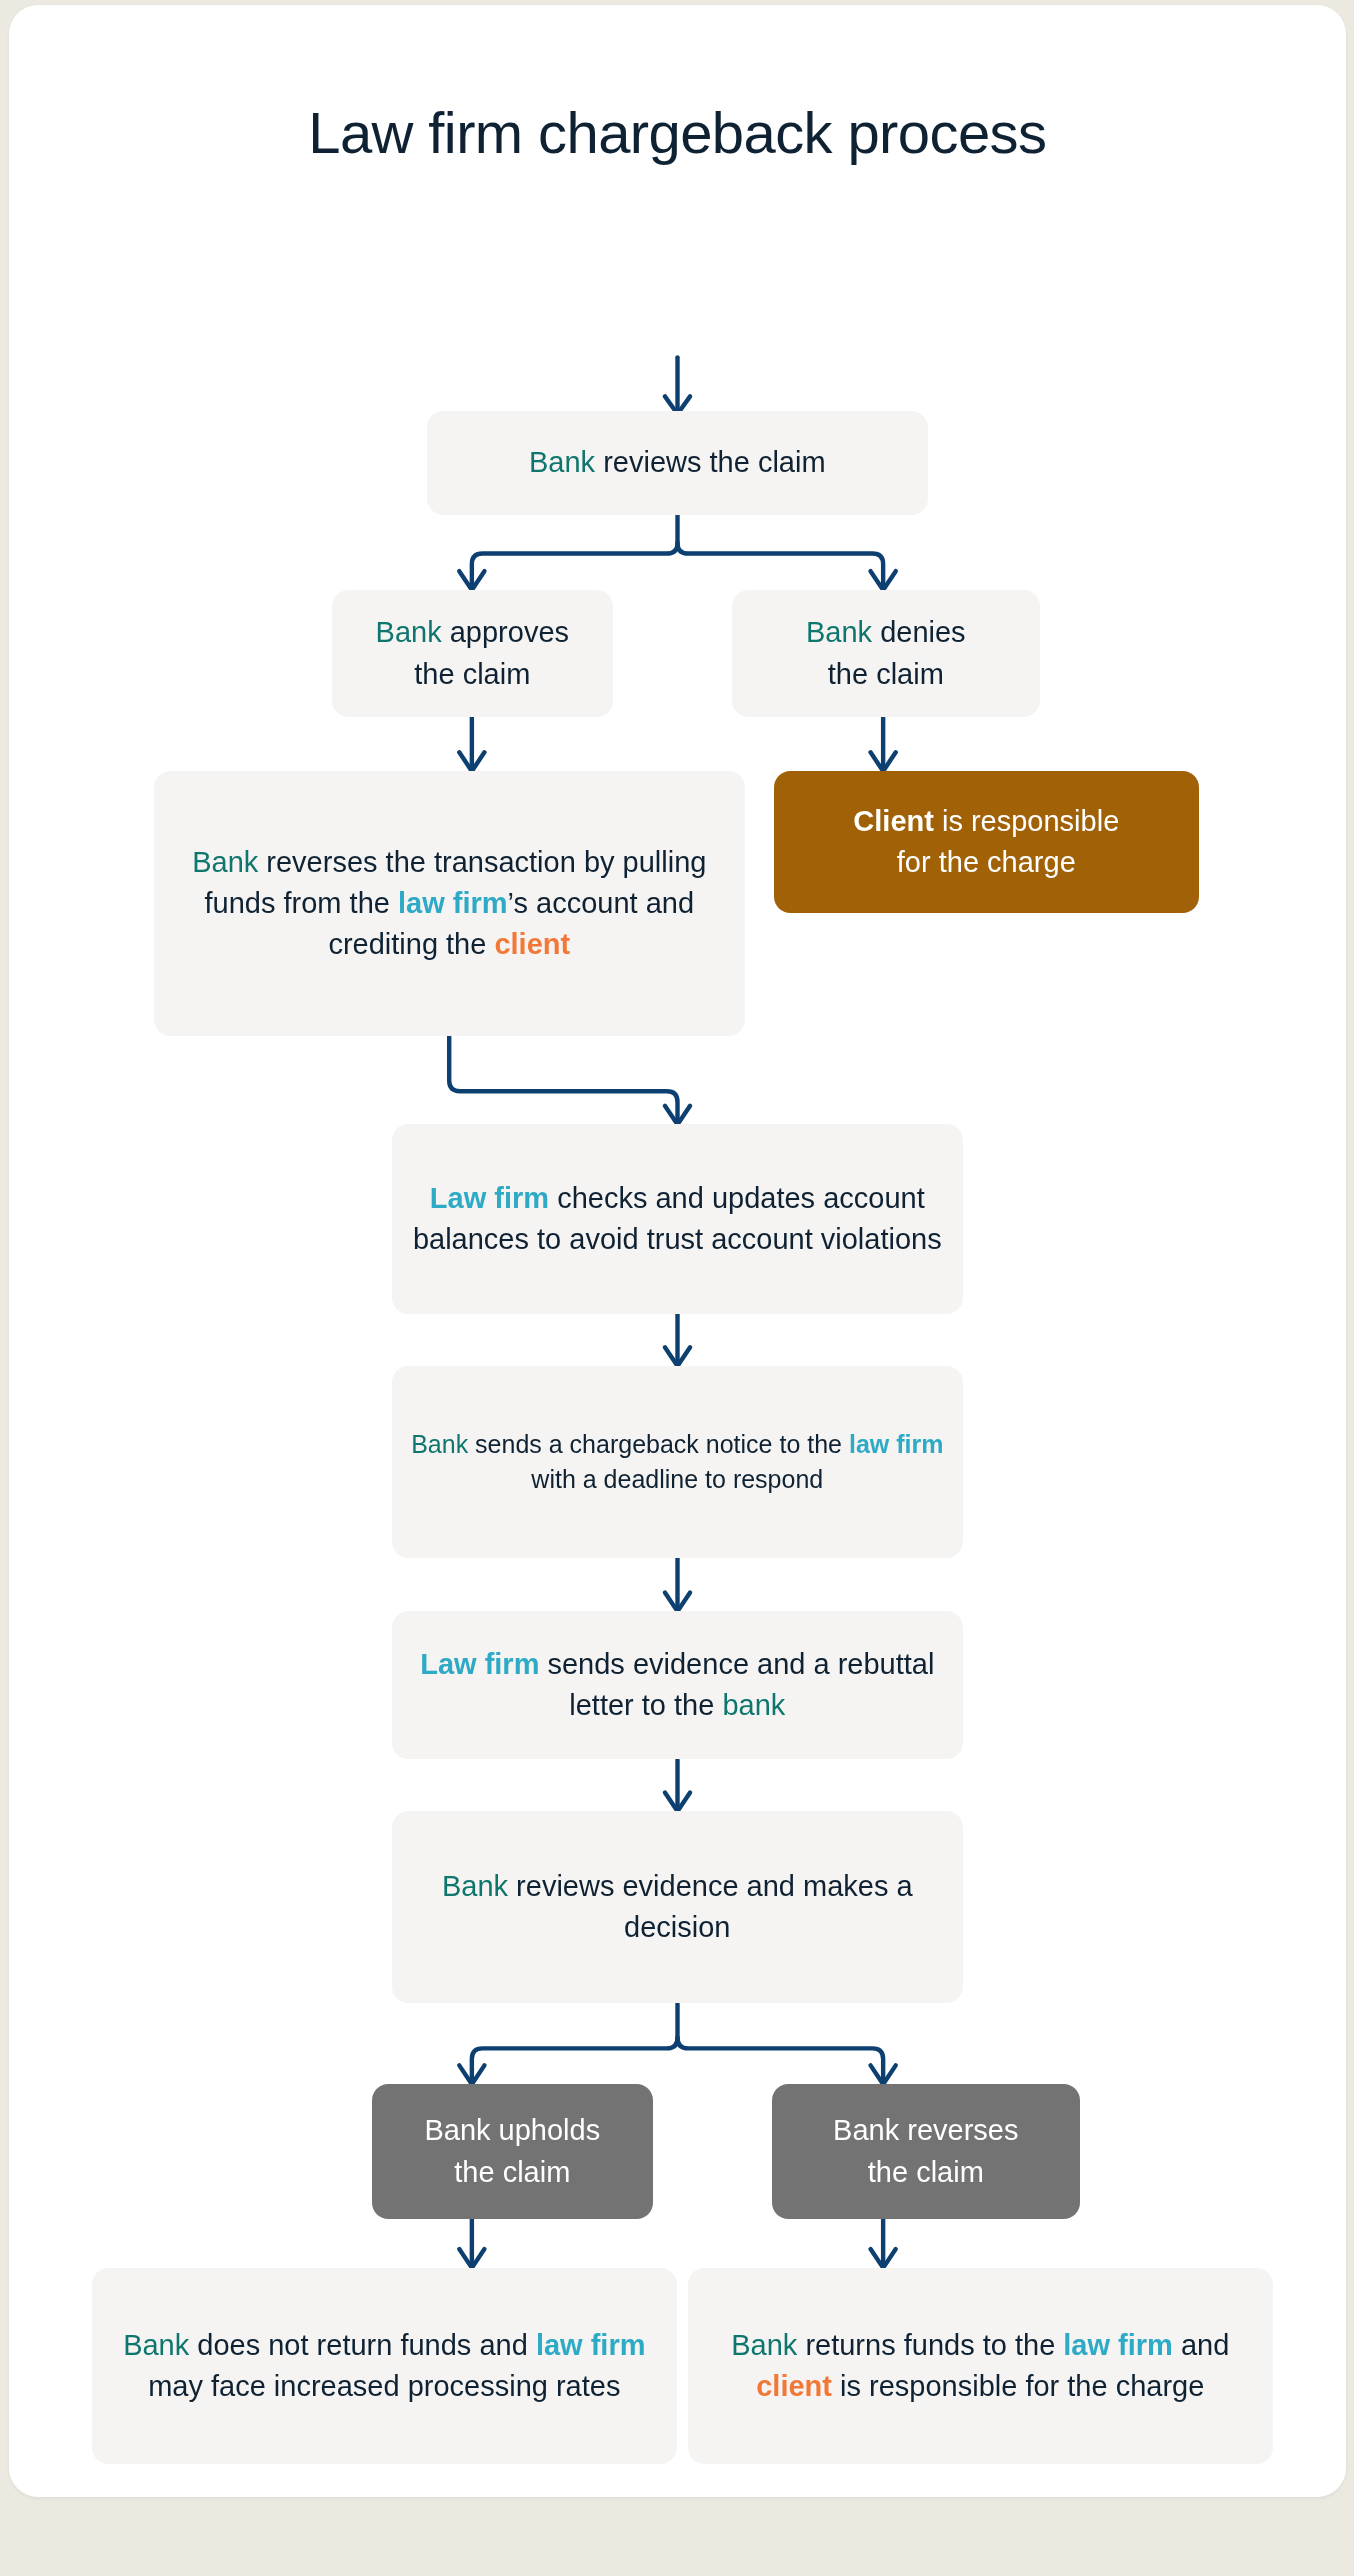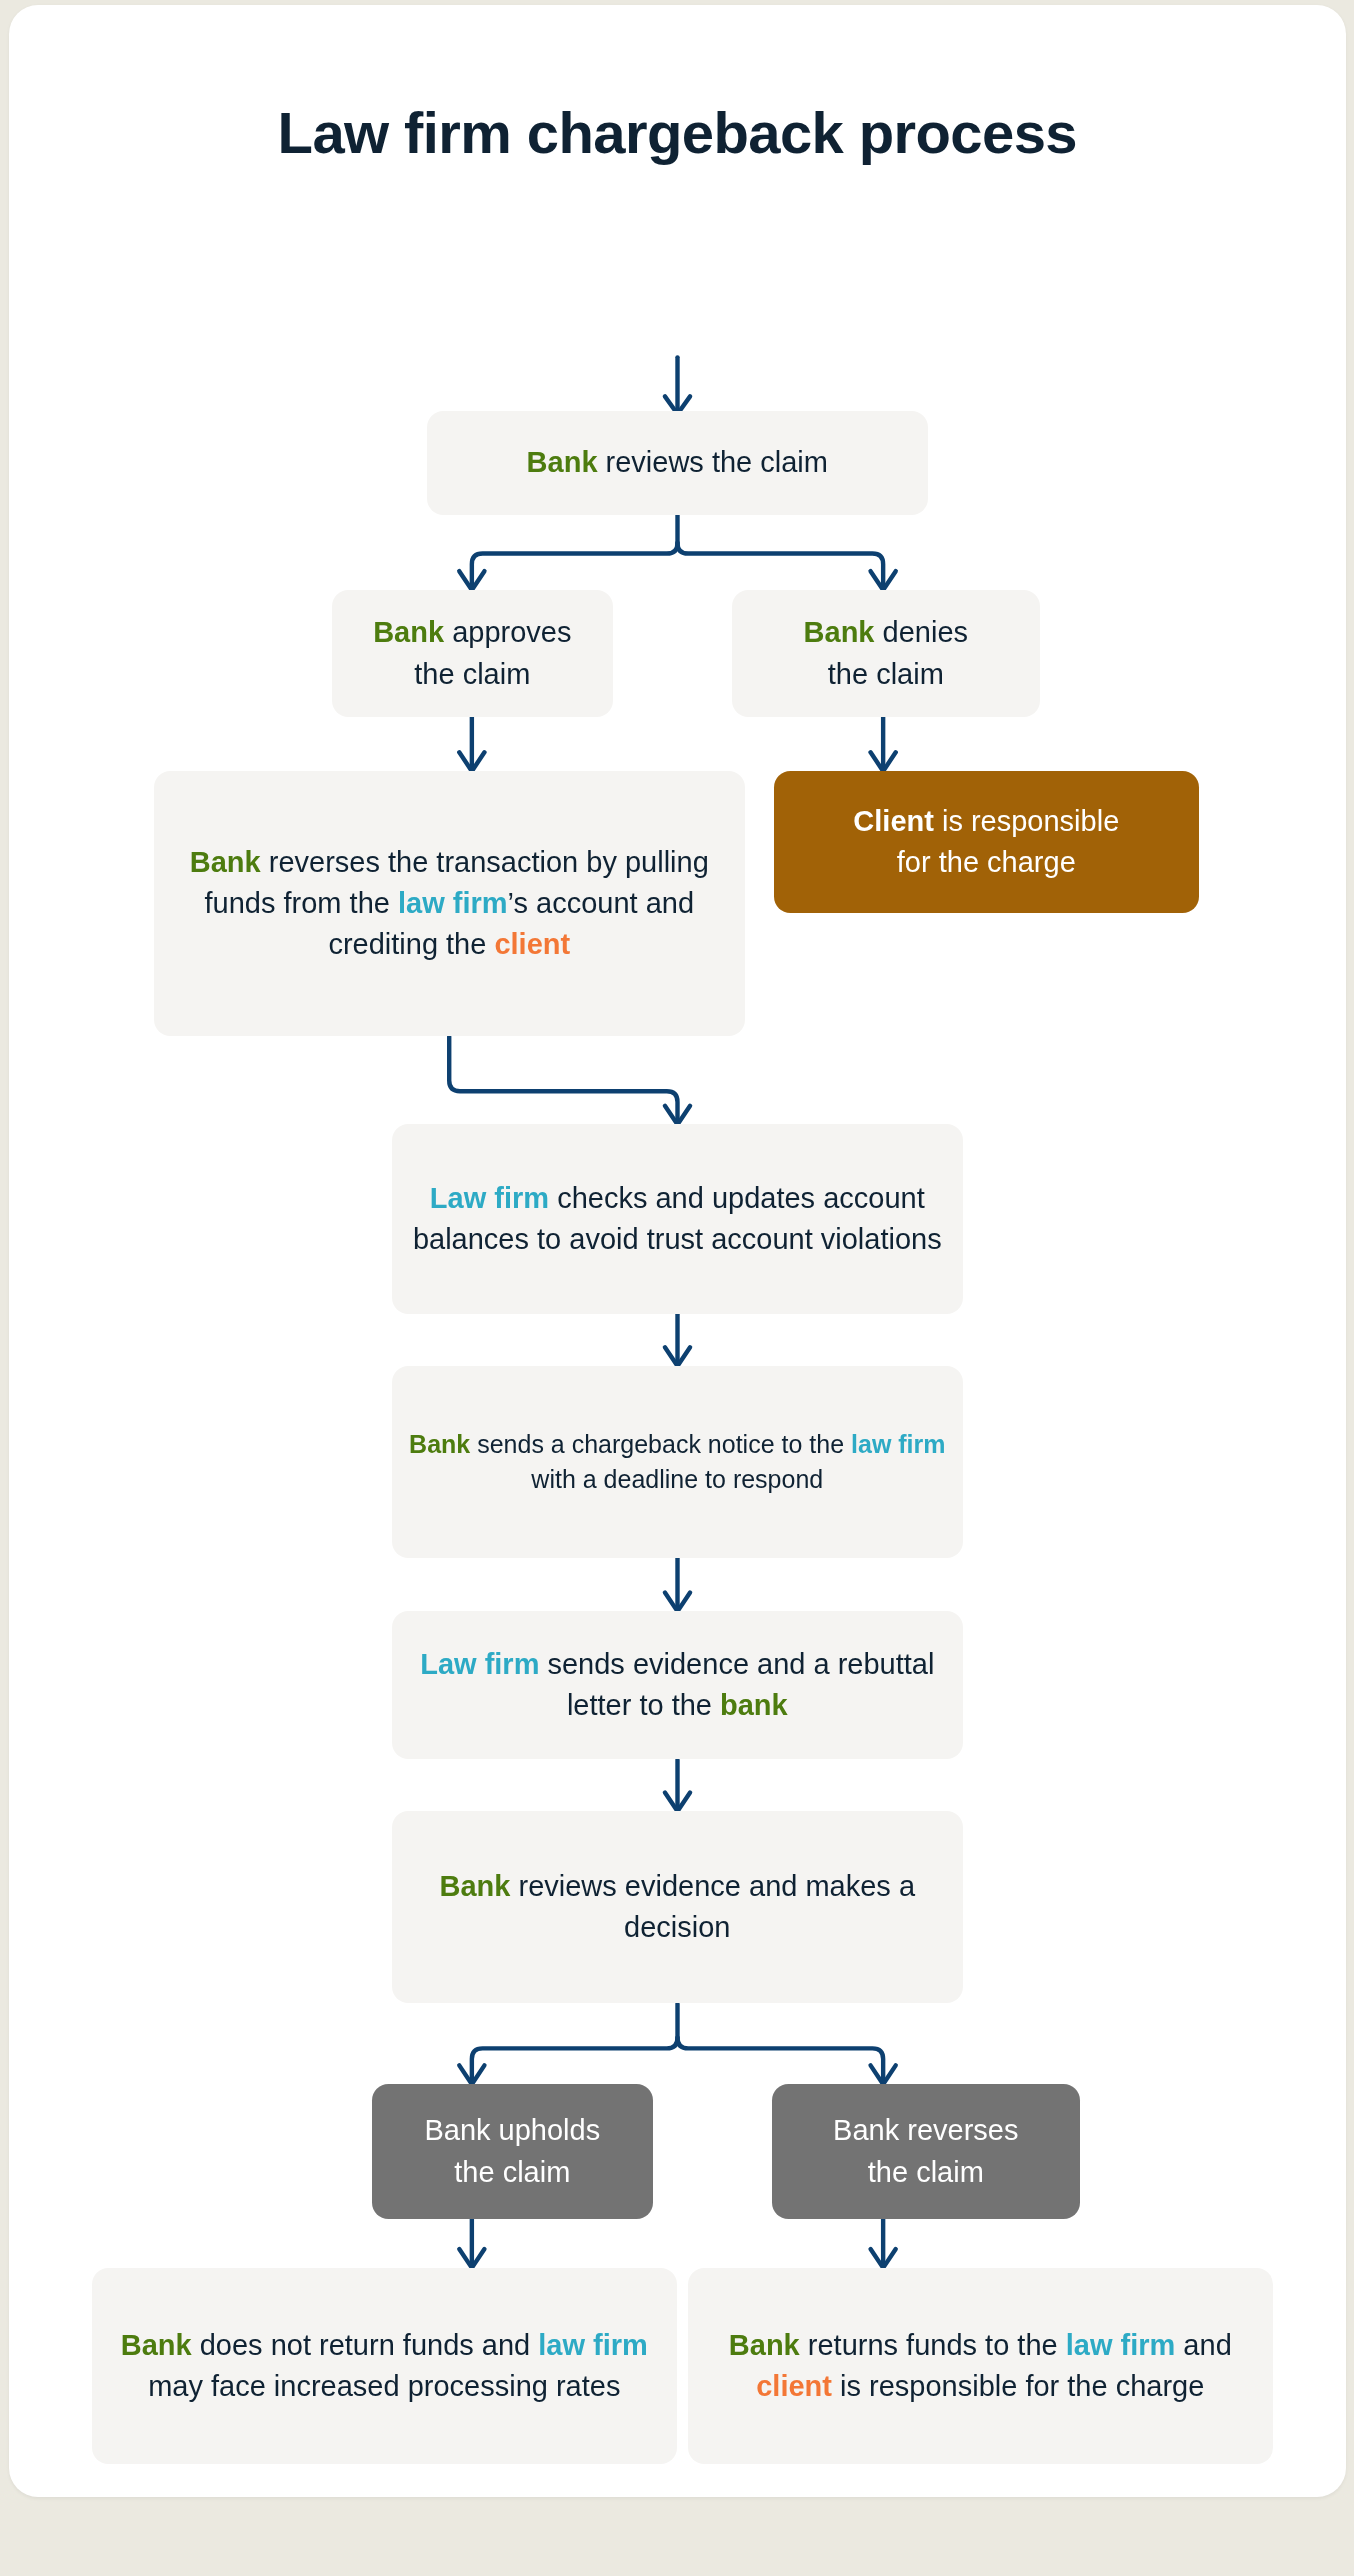--- a/index.html
+++ b/index.html
@@ -29,21 +29,21 @@
     border-radius: 29px;
     box-shadow: 0 1.3px 3.8px rgba(0,0,0,0.05);
   }
   #title {
     position: absolute;
     left: 0;
     top: 94px;
     width: 1337px;
     text-align: center;
     font-size: 58px;
-    font-weight: 700;
+    font-weight: 400;
     letter-spacing: -0.6px;
     color: #0F2233;
     font-family: "Liberation Sans", sans-serif;
   }
 
   
   #flow {
     position: absolute;
     left: 0;
     top: 0;
@@ -74,21 +74,21 @@
     font-weight: 400;
     font-family: "Liberation Sans", sans-serif;
   }
   .node.gray   { background: #F5F4F2; }
   .node.orange { background: #a16207; color: #FFFFFF; }
   .node.blue   { background: #737373; color: #FFFFFF; margin-left: 40px; }
 
   .node .txt { display: block; width: 100%; }
 
   
-  .c-bank   { color: #4d7c0f; font-weight: 700; }
+  .c-bank   { color: #0f766e; font-weight: 400; }
   .c-law    { color: #2DAAC5; font-weight: 700; }
   .c-client { color: #F37736; font-weight: 700; }
   .node.orange .c-client,
   .node.orange .c-bank,
   .node.orange .c-law { color: #FFFFFF; font-weight: 700; }
 </style>
 </head>
 <body>
 
 <div id="page">

